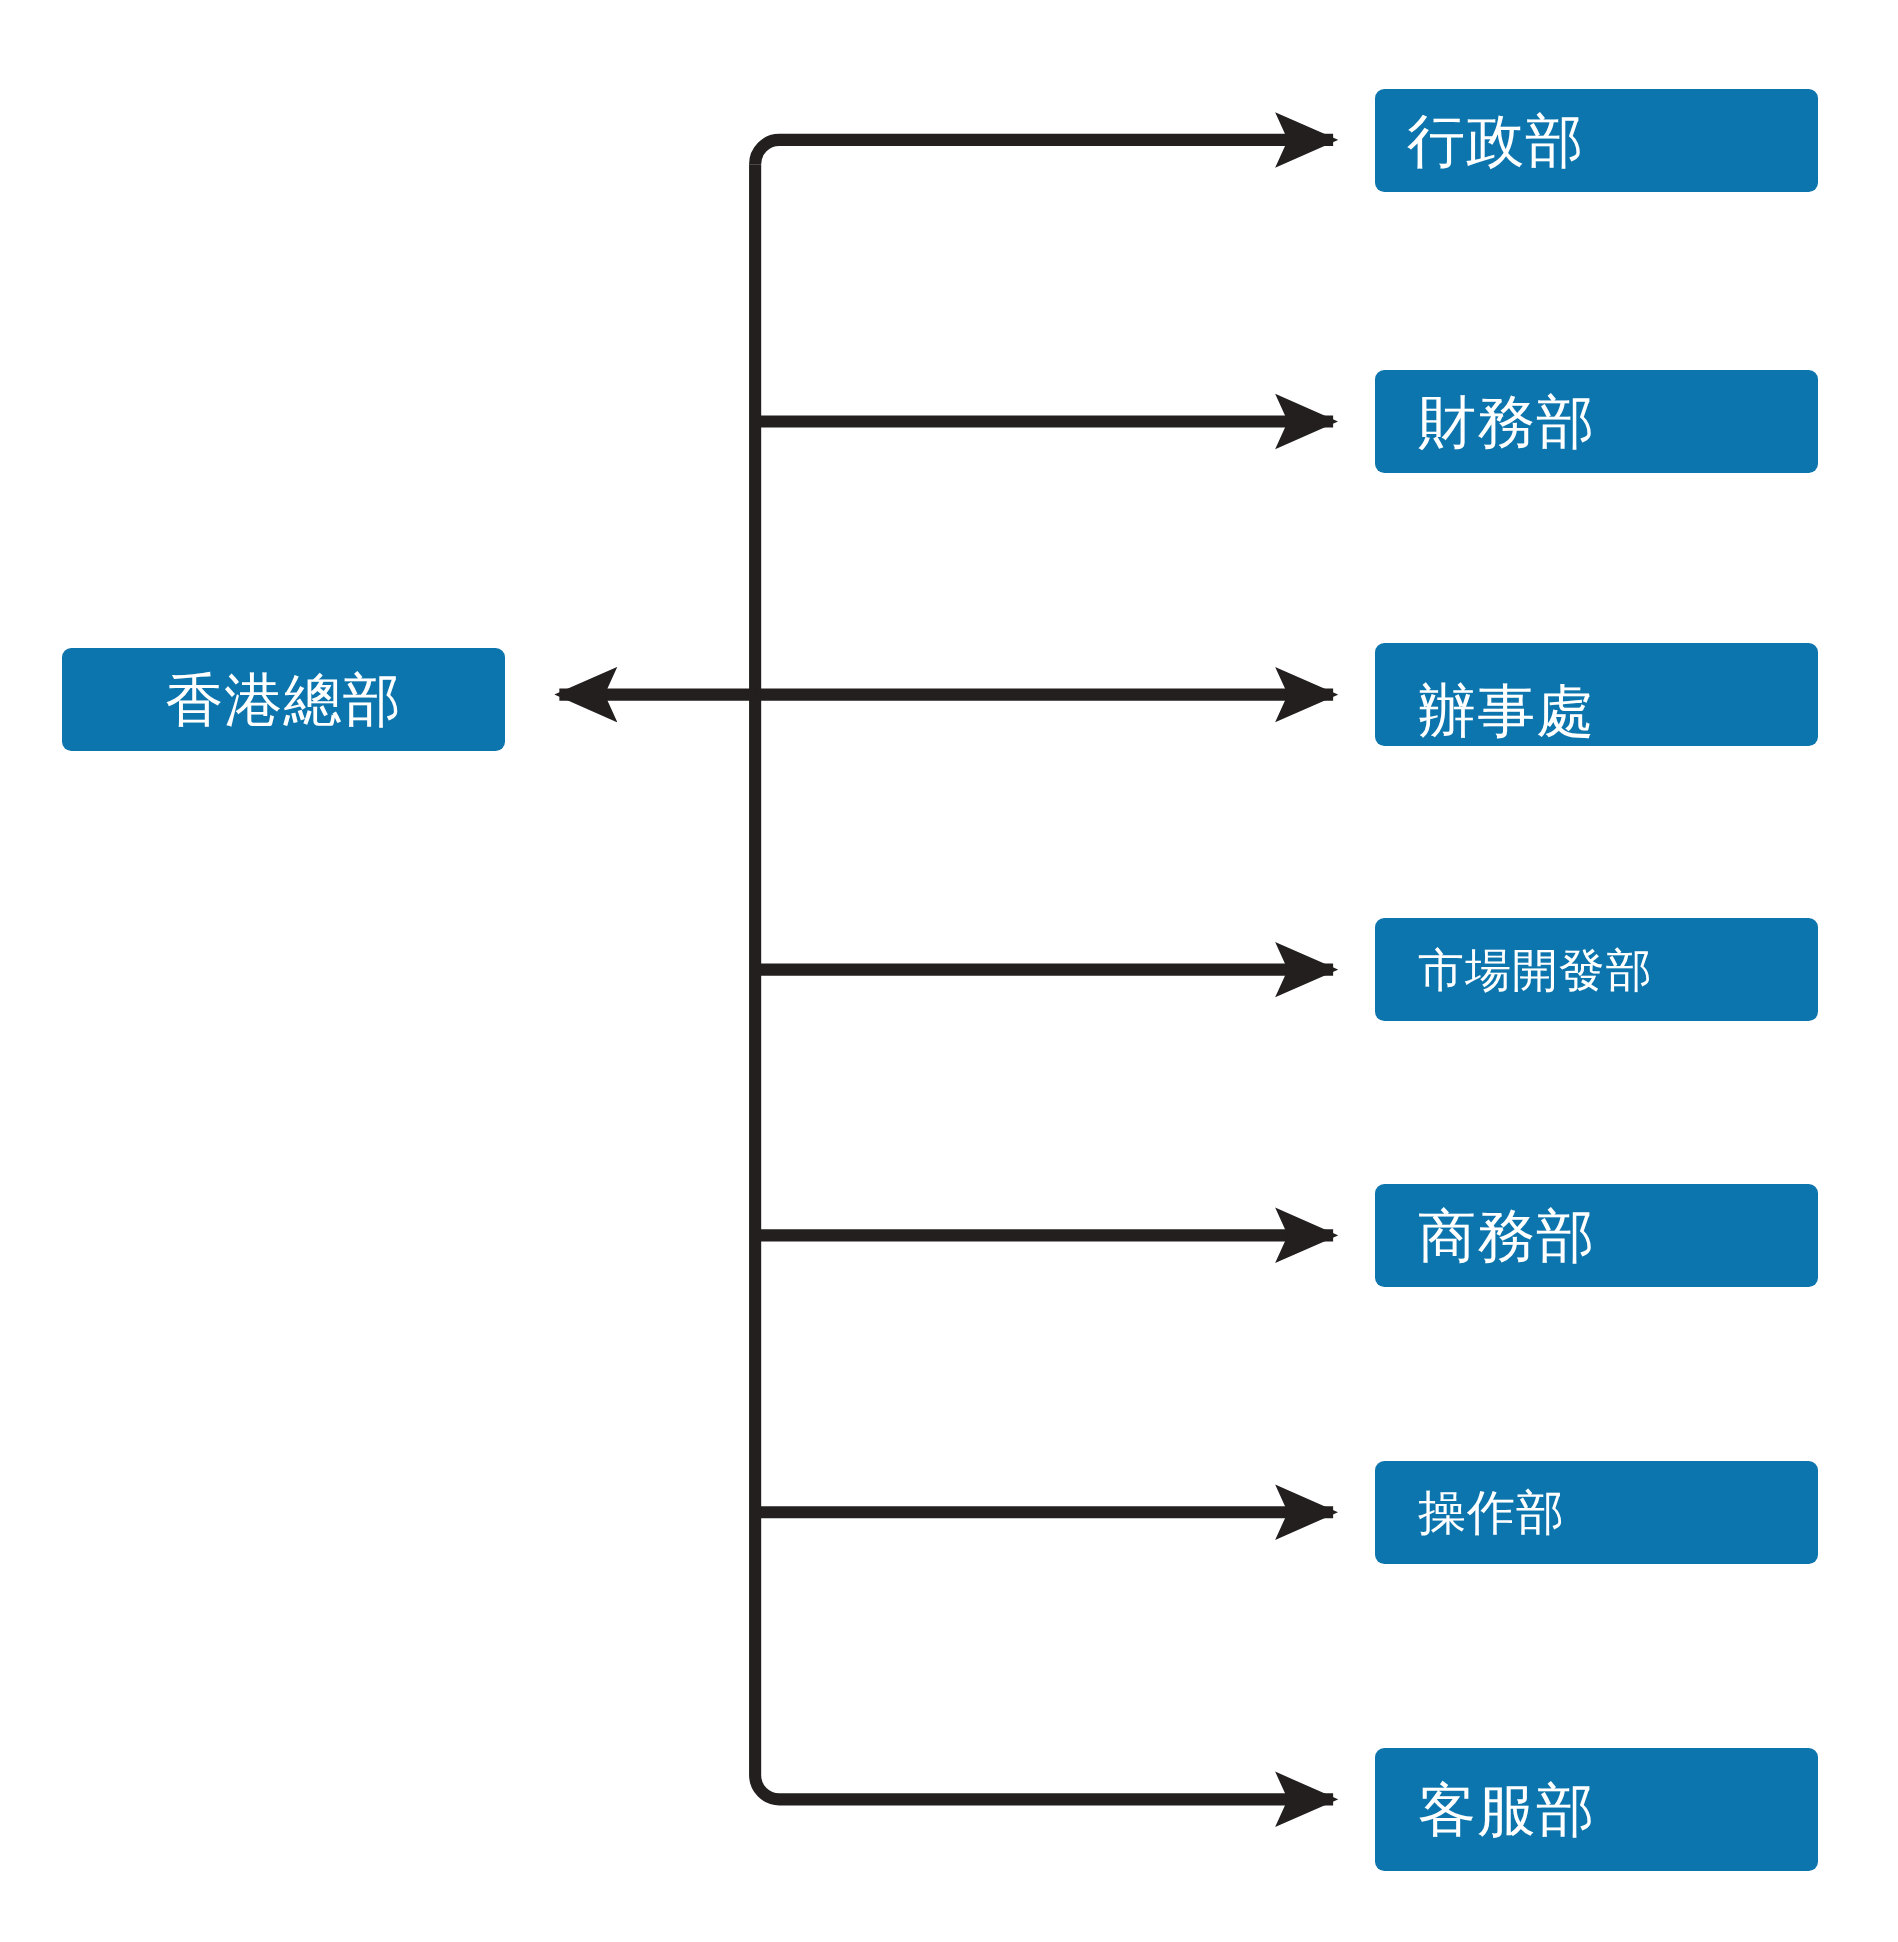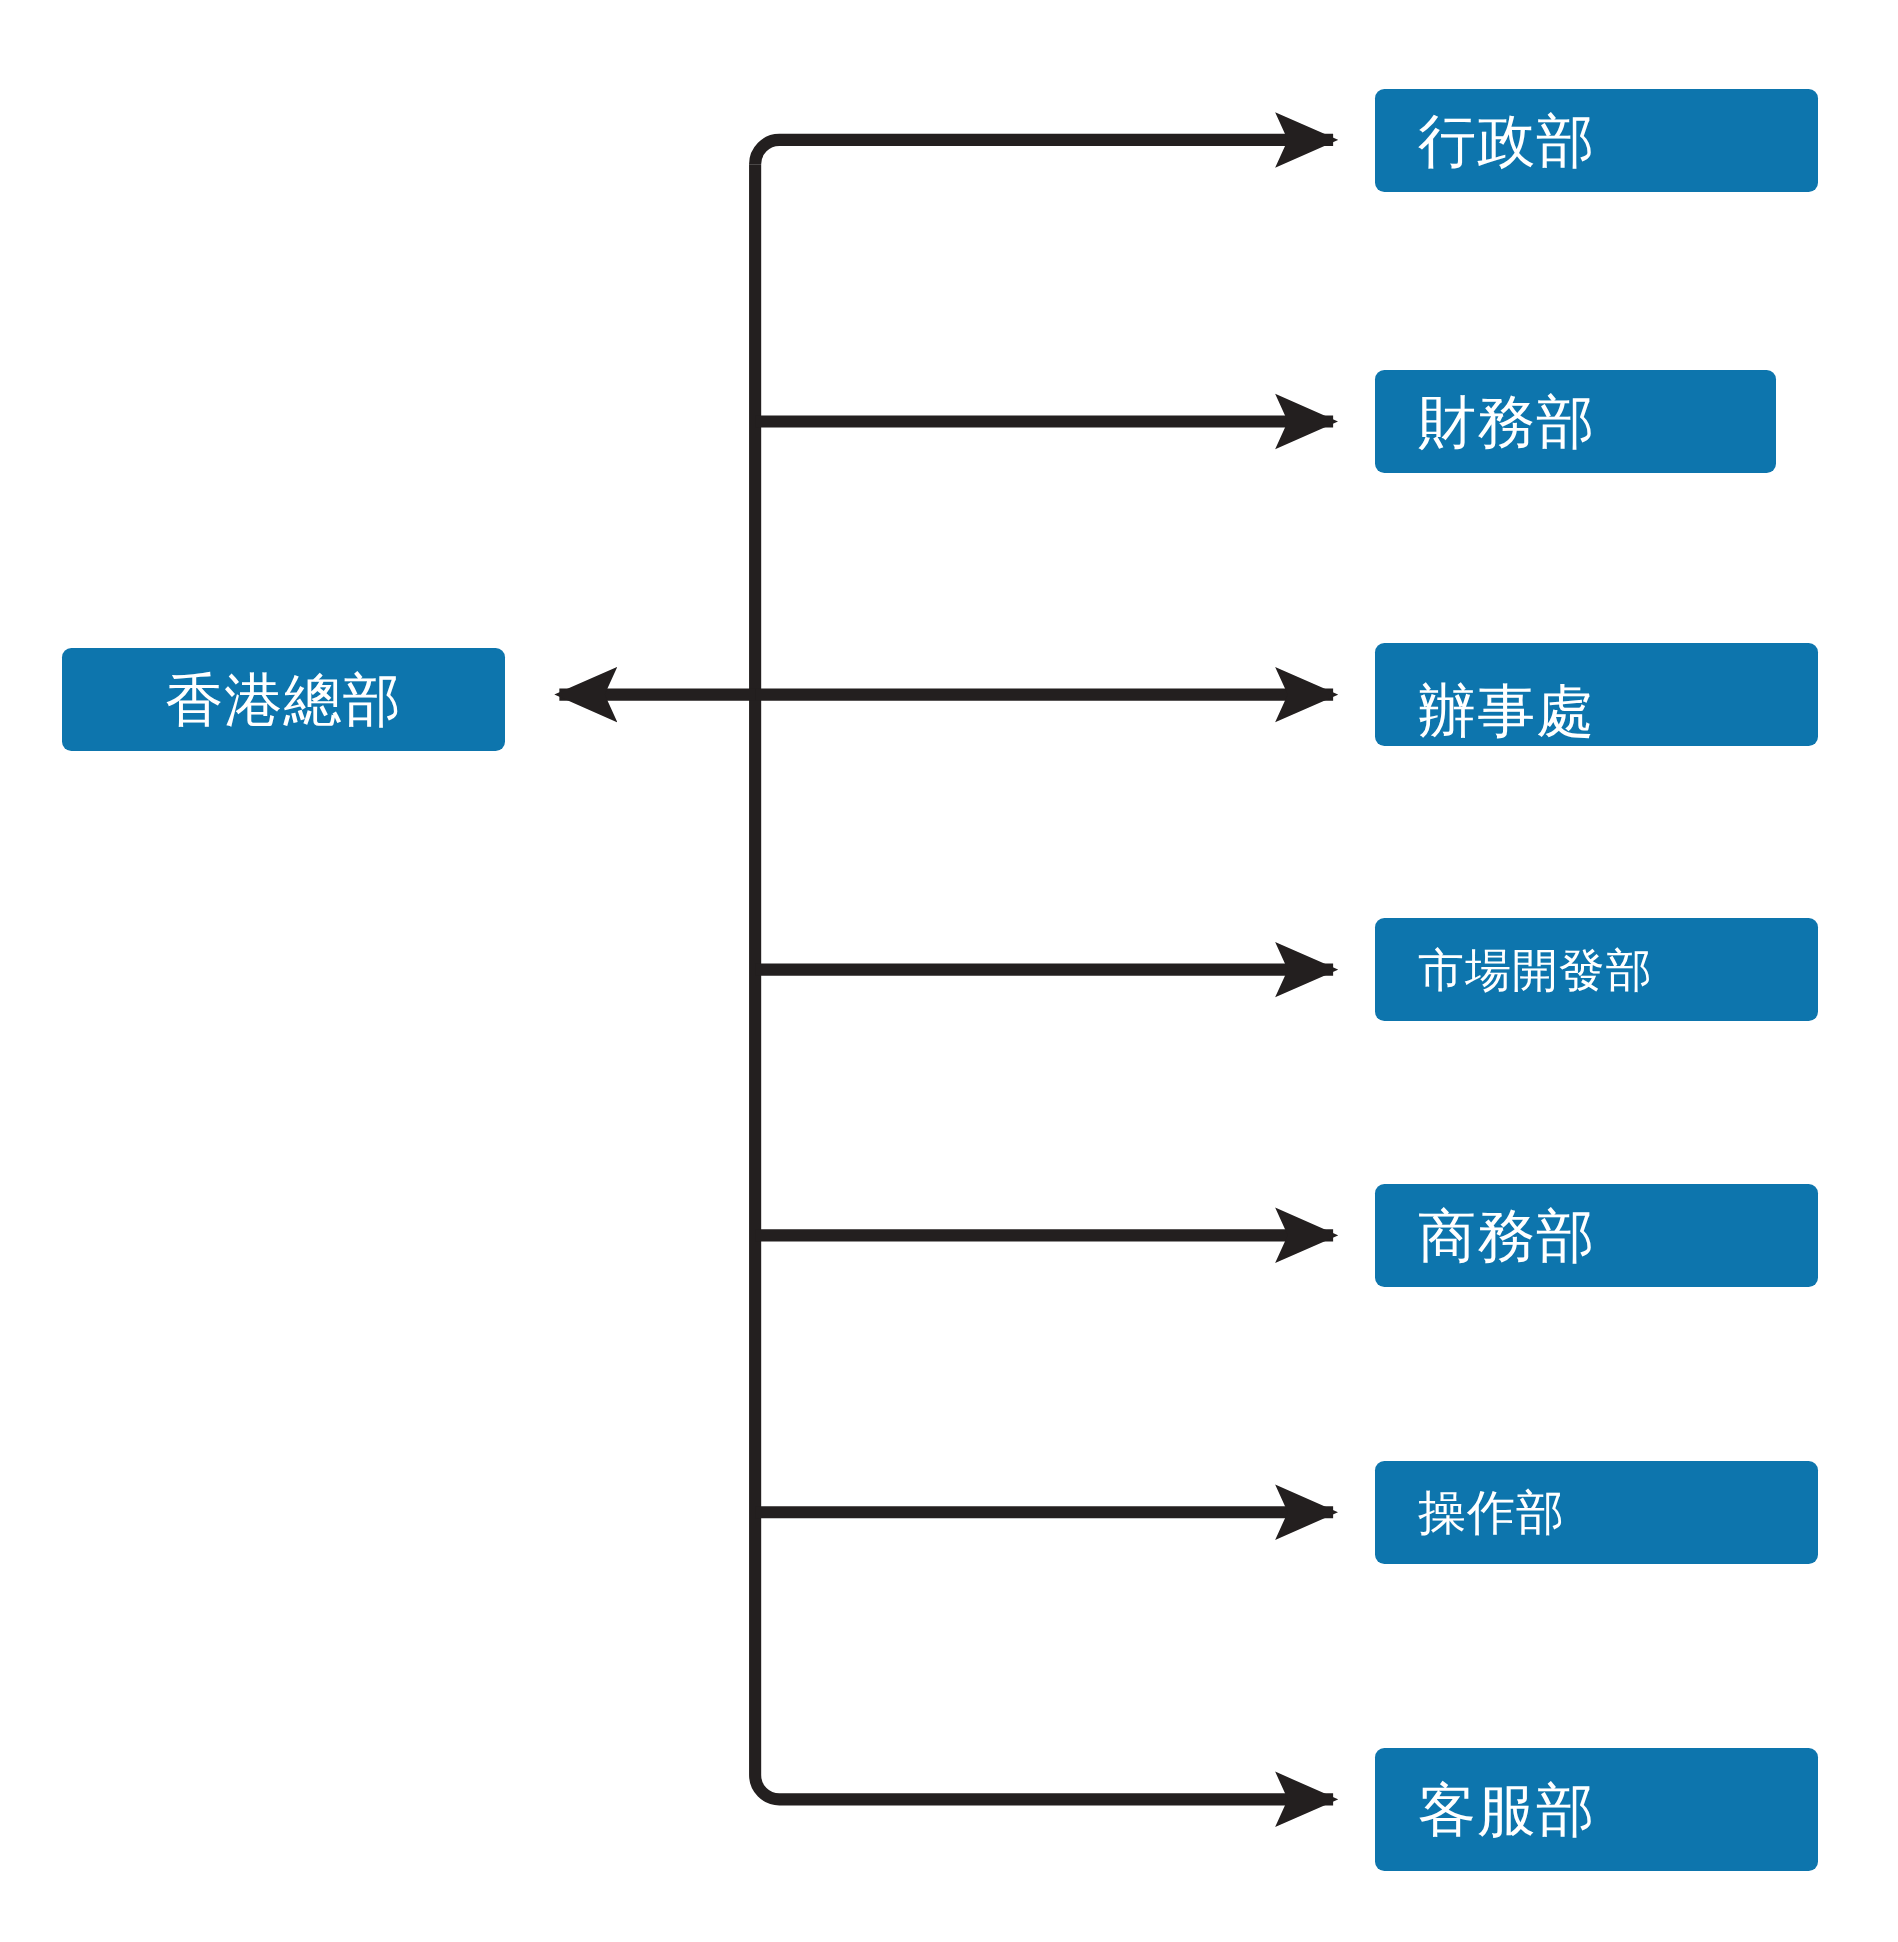--- a/index.html
+++ b/index.html
@@ -72,24 +72,24 @@
         <path d="M 810 1904 A 26 26 0 0 0 836 1930 L 1430 1930" marker-end="url(#arrow-right)"></path>
         <path d="M 810 745 L 600 745" marker-end="url(#arrow-left)"></path>
       </g>
   </svg>
 
   <div class="node root" style="left: 62px; top: 648px; width: 443px; height: 103px; background: rgb(13, 117, 173); color: #ffffff;">
     <span class="node-label" style="font-size: 58px;">香港總部</span>
   </div>
 
   <div id="leaf-nodes">
-      <div class="node leaf" style="left: 1375px; top: 89px; width: 443px; height: 103px; background: rgb(13, 117, 173); color: rgb(255, 255, 255); padding-left: 43px;">
+      <div class="node leaf" style="left: 1375px; top: 89px; width: 443px; height: 103px; background: rgb(13, 117, 173); color: rgb(255, 255, 255); padding-left: 32px;">
         <span class="node-label" style="font-size: 58px;">行政部</span>
       </div>
-      <div class="node leaf" style="left: 1375px; top: 370px; width: 401px; height: 103px; background: rgb(13, 117, 173); color: rgb(255, 255, 255); padding-left: 43px;">
+      <div class="node leaf" style="left: 1375px; top: 370px; width: 443px; height: 103px; background: rgb(13, 117, 173); color: rgb(255, 255, 255); padding-left: 43px;">
         <span class="node-label" style="font-size: 58px;">財務部</span>
       </div>
       <div class="node leaf" style="left: 1375px; top: 643px; width: 443px; height: 103px; background: rgb(13, 117, 173); color: rgb(255, 255, 255); padding-left: 43px;">
         <span class="node-label" style="font-size: 58px; margin-top: 32px;">辦事處</span>
       </div>
       <div class="node leaf" style="left: 1375px; top: 918px; width: 443px; height: 103px; background: rgb(13, 117, 173); color: rgb(255, 255, 255); padding-left: 43px;">
         <span class="node-label" style="font-size: 46px;">市場開發部</span>
       </div>
       <div class="node leaf" style="left: 1375px; top: 1184px; width: 443px; height: 103px; background: rgb(13, 117, 173); color: rgb(255, 255, 255); padding-left: 43px;">
         <span class="node-label" style="font-size: 58px;">商務部</span>

